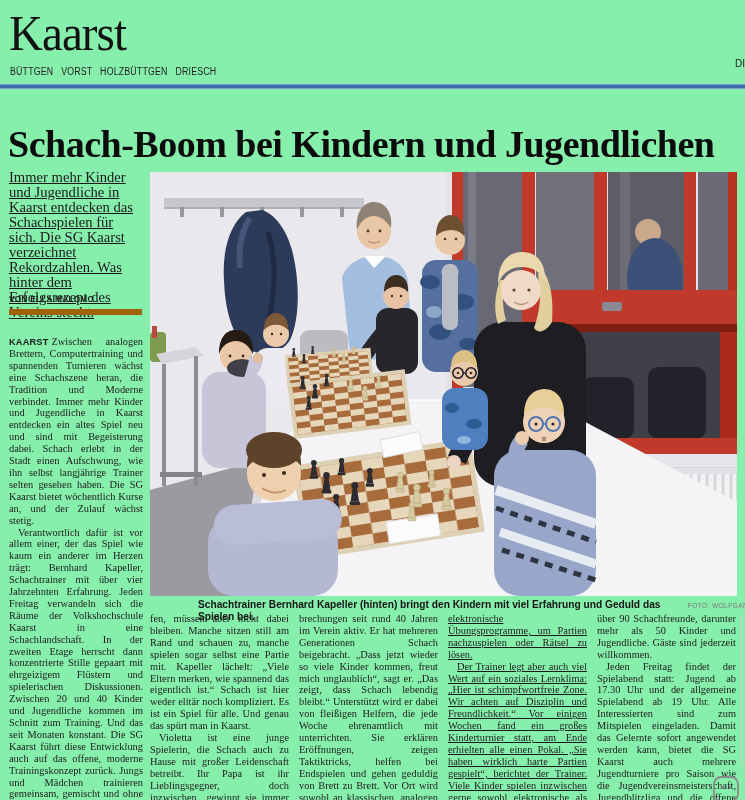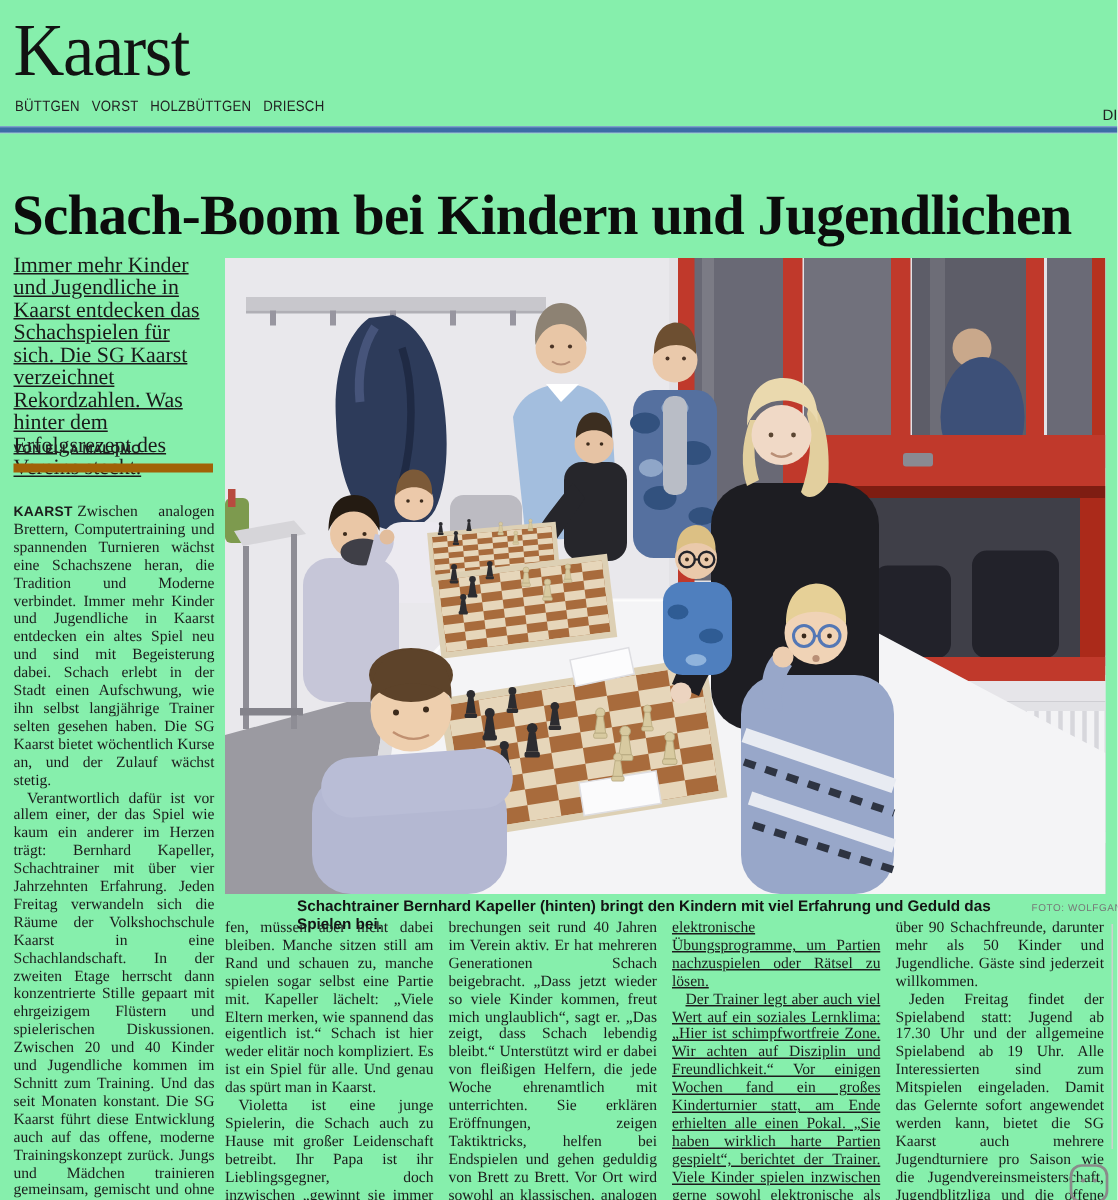--- a/index.html
+++ b/index.html
@@ -4,21 +4,21 @@
 <style>
   html,body{margin:0;padding:0;background:#fff;}
   .page{position:relative;width:745px;height:800px;background:#86efac;overflow:hidden;
         font-family:"Liberation Serif",serif;color:#1b1b1b;}
 
   
   .mast-title{position:absolute;left:9px;top:8px;font:500 50px/1 "Liberation Serif",serif;
               color:#121212;letter-spacing:-1px;transform:scaleX(.94);transform-origin:left top;}
   .kicker{position:absolute;left:10px;top:67px;font:400 10px/1 "Liberation Sans",sans-serif;
           color:#222;letter-spacing:.2px;word-spacing:6px;transform:scaleX(.88);transform-origin:left top;}
-  .date-frag{position:absolute;right:0;top:73px;font:400 10px/1 "Liberation Sans",sans-serif;color:#222;}
+  .date-frag{position:absolute;right:0;top:59px;font:400 10px/1 "Liberation Sans",sans-serif;color:#222;}
   .blue-rule{position:absolute;left:0;top:84px;width:745px;height:5px;
              background:linear-gradient(#8fb0d4 0%,#3c6ca6 30%,#3c6ca6 75%,#a9c2dd 100%);}
 
   
   .headline{position:absolute;left:8px;top:98px;width:737px;font:600 38px/1.15 "Liberation Serif",serif;
             color:#0c0c0c;letter-spacing:-.5px;white-space:nowrap;}
 
   
   .lead{position:absolute;left:9px;top:170px;width:133px;font:400 14.6px/15px "Liberation Serif",serif;color:#1a1a1a;text-decoration:underline;}
   .byline{position:absolute;left:9px;top:295px;width:133px;font:700 8.2px/10px "Liberation Sans",sans-serif;

